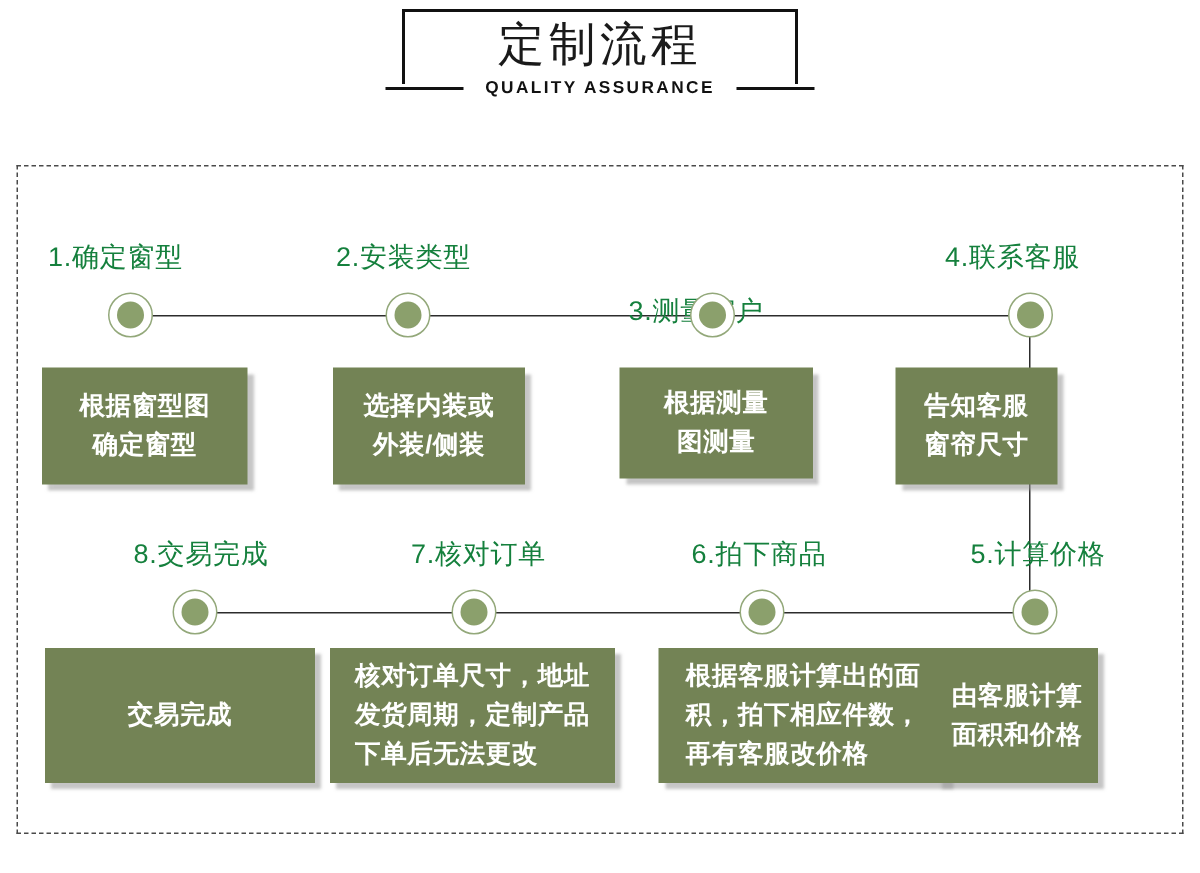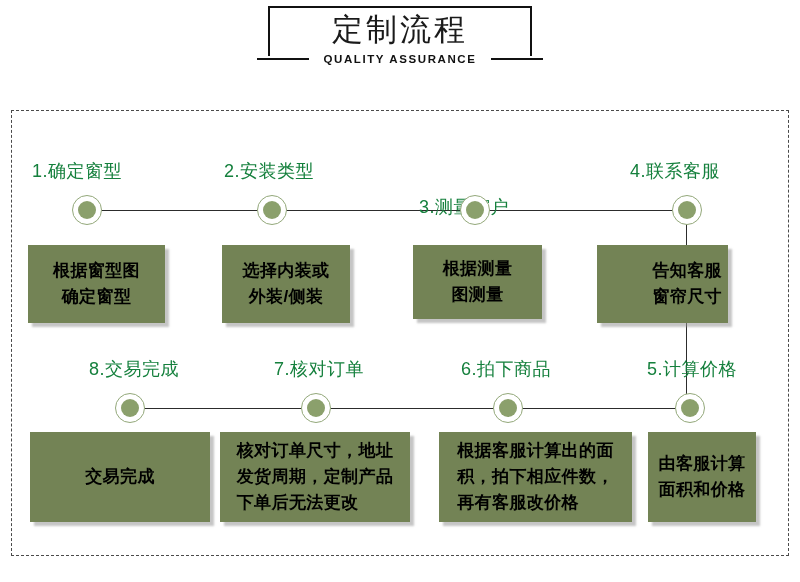--- a/index.html
+++ b/index.html
@@ -131,21 +131,21 @@
     color: #15803d;
     white-space: nowrap;
     letter-spacing: 0.5px;
     font-weight: 400;
   }
 
   
   .card {
     position: absolute;
     background: #738355;
-    color: #000000;
+    color: #ffffff;
     box-shadow: 4px 4px 2px rgba(150,150,150,0.55);
     display: flex;
     align-items: center;
     justify-content: center;
     box-sizing: border-box;
     padding: 4px 6px;
   }
   .card-text {
     font-size: 17px;
     line-height: 26px;
@@ -192,21 +192,21 @@
 确定窗型</div>
 </div>
 <div class="card" style="left:222px; top:245px; width:128px; height:78px;justify-content:center;">
   <div class="card-text">选择内装或
 外装/侧装</div>
 </div>
 <div class="card" style="left:413px; top:245px; width:129px; height:74px;">
   <div class="card-text">根据测量
 图测量</div>
 </div>
-<div class="card" style="left:597px; top:245px; width:131px; height:78px;justify-content:flex-end;">
+<div class="card" style="left:597px; top:245px; width:108px; height:78px;">
   <div class="card-text">告知客服
 窗帘尺寸</div>
 </div>
 
 <div class="step-label" style="left:89px;  top:357px;">8.交易完成</div>
 <div class="step-label" style="left:274px; top:357px;">7.核对订单</div>
 <div class="step-label" style="left:461px; top:357px;">6.拍下商品</div>
 <div class="step-label" style="left:647px; top:357px;">5.计算价格</div>
 
 <div class="marker" style="left:115px; top:393px;"></div>
@@ -220,16 +220,16 @@
 <div class="card" style="left:220px; top:432px; width:190px; height:90px;">
   <div class="card-text left">核对订单尺寸，地址
 发货周期，定制产品
 下单后无法更改</div>
 </div>
 <div class="card" style="left:439px; top:432px; width:193px; height:90px;">
   <div class="card-text left">根据客服计算出的面
 积，拍下相应件数，
 再有客服改价格</div>
 </div>
-<div class="card" style="left:648px; top:432px; width:108px; height:90px;">
+<div class="card" style="left:624px; top:432px; width:108px; height:90px;">
   <div class="card-text">由客服计算
 面积和价格</div>
 </div>
 
 </body></html>

